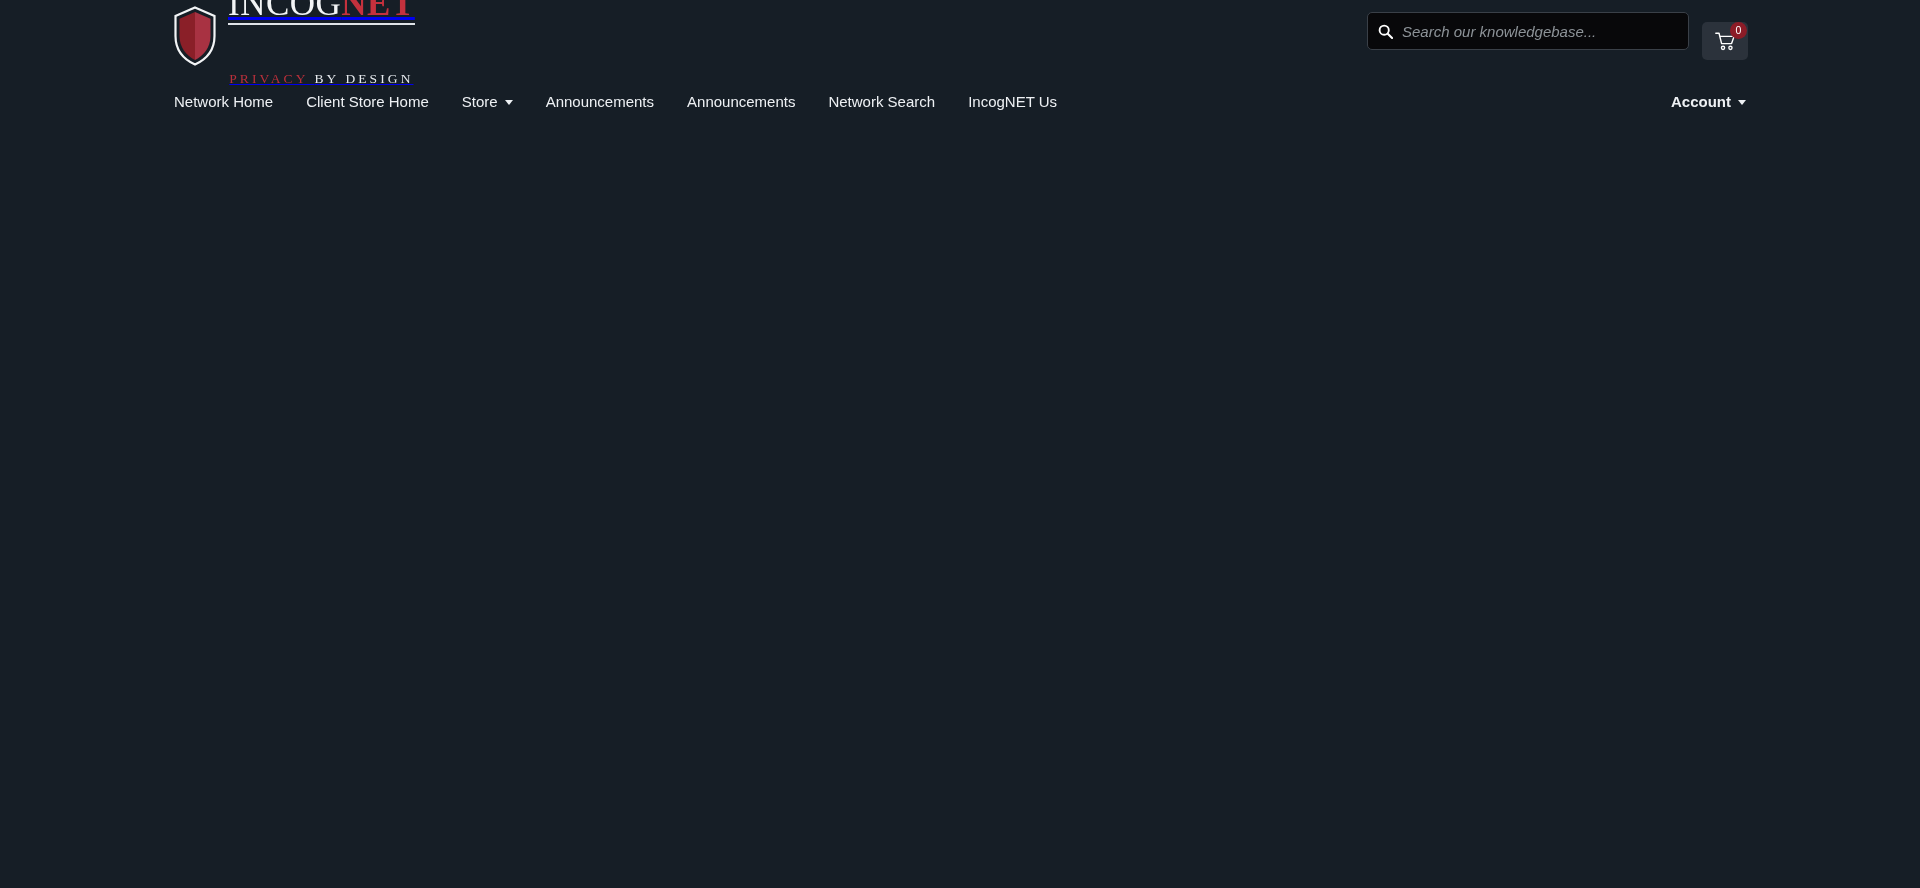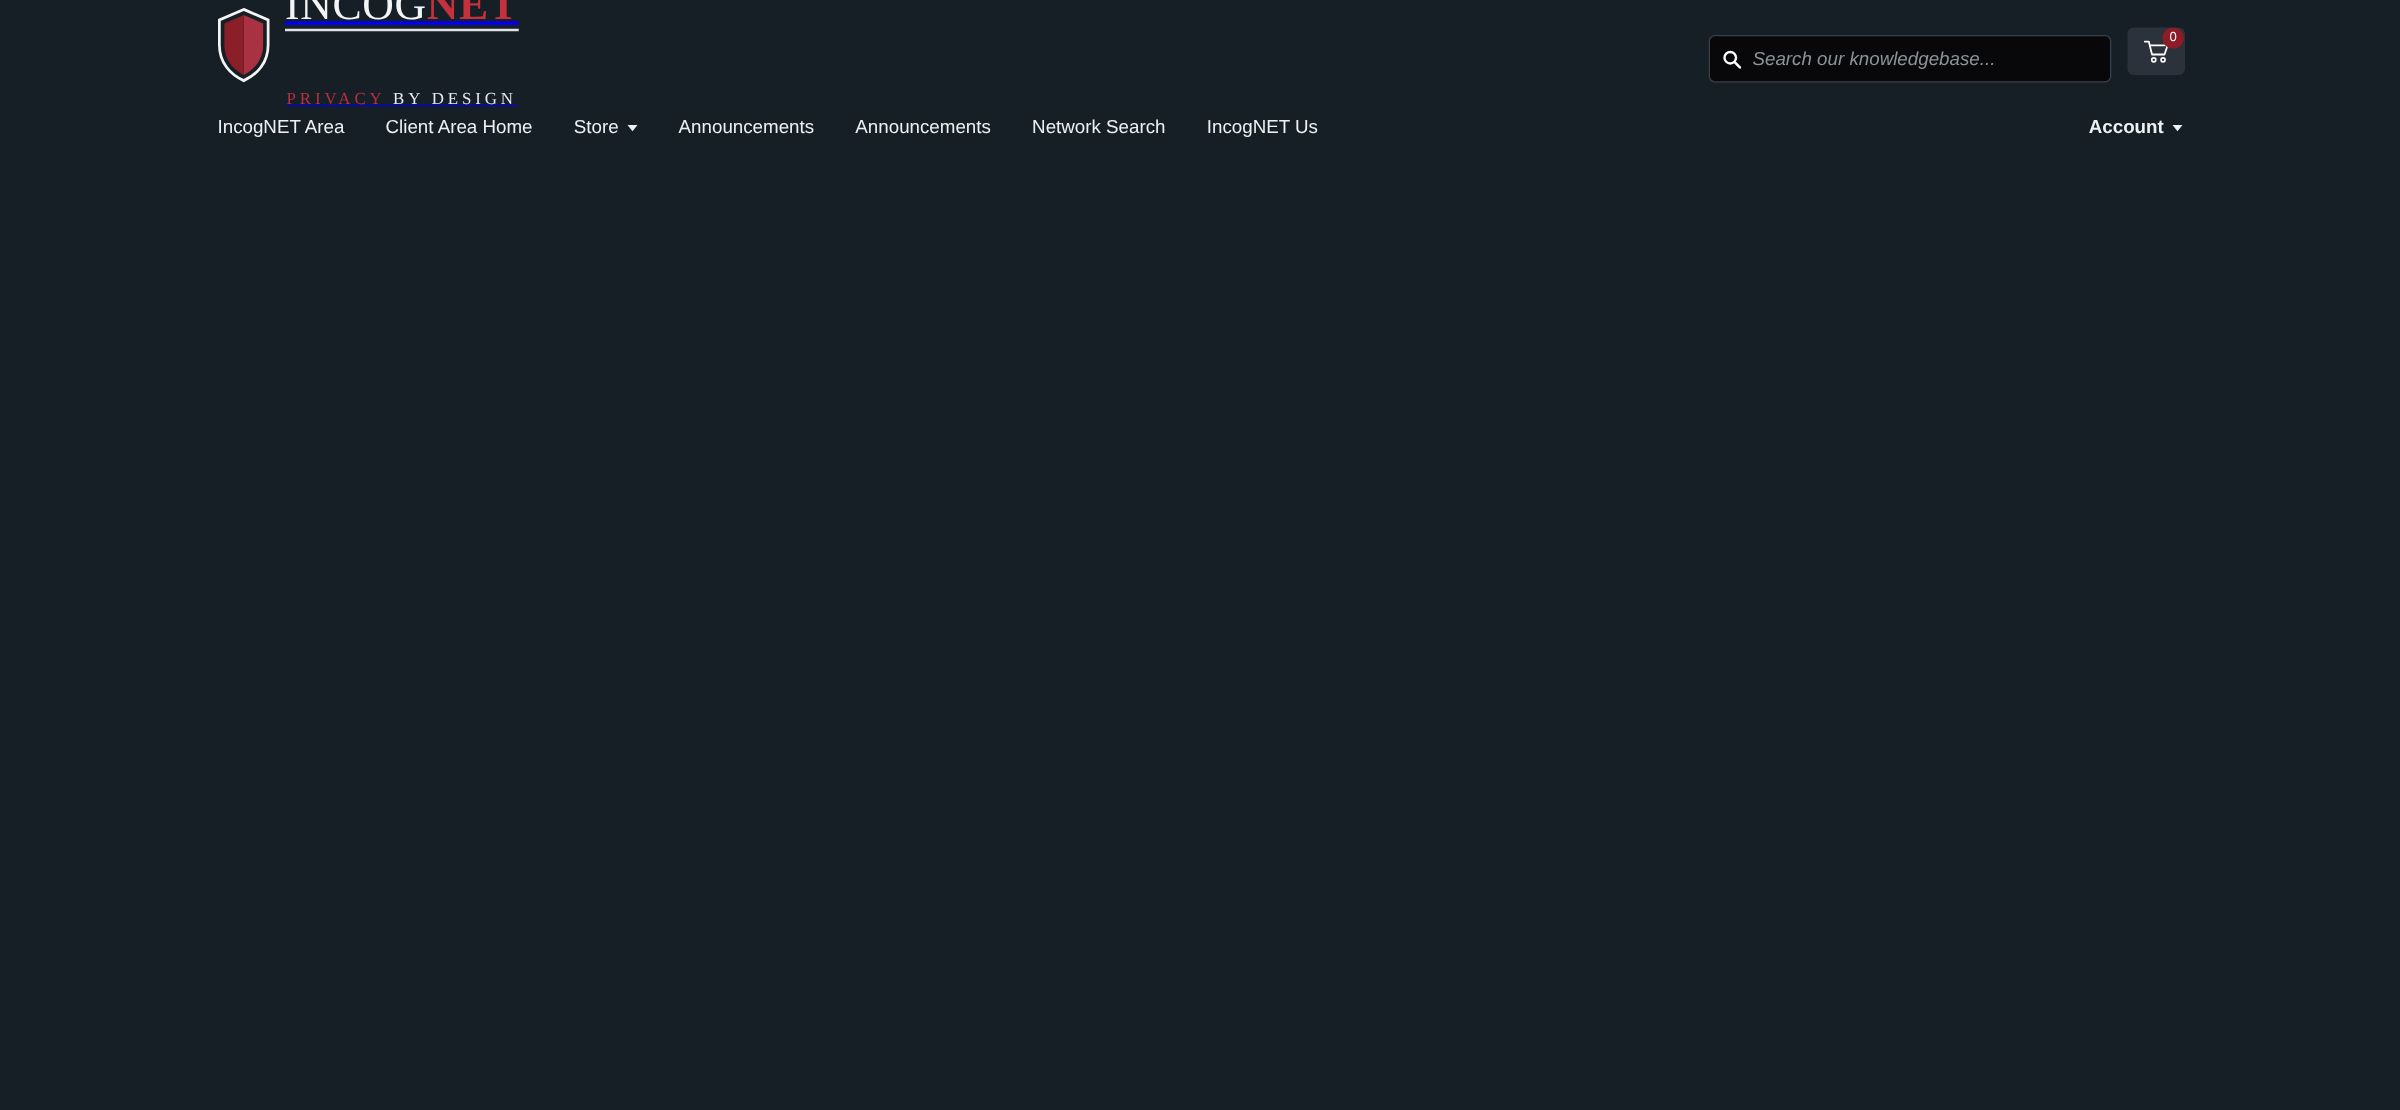--- a/index.html
+++ b/index.html
@@ -79,21 +79,21 @@
     text-align: center;
     margin-top: 44px;
   }
   .logo-tagline .t-red { color: #b9303b; }
   .logo-tagline .t-light { color: #e6eaee; }
 
   
   .search-wrap {
     position: absolute;
     left: 1367px;
-    top: 28px;
+    top: 12px;
     width: 322px;
     height: 38px;
     background: #08080a;
     border: 1px solid #3a4048;
     border-radius: 5px;
     display: flex;
     align-items: center;
   }
 
   .search-icon {
@@ -256,24 +256,24 @@
         <circle cx="8.4" cy="16.7" r="1.7" stroke="currentColor" stroke-width="1.4"></circle>
         <circle cx="16.2" cy="16.7" r="1.7" stroke="currentColor" stroke-width="1.4"></circle>
       </svg>
       <span class="cart-badge">0</span>
     </button>
   </div>
 
   <nav class="navbar">
     <div class="nav-left">
       <a class="nav-item" href="#">
-          <span>IncogNET Area</span>
-        </a>
-      <a class="nav-item" href="#">
-          <span>Client Area Home</span>
+          <span>Network Home</span>
+        </a>
+      <a class="nav-item" href="#">
+          <span>Client Store Home</span>
         </a>
       <a class="nav-item" href="#">
           <span>Store</span>
           <span class="caret"></span>
         </a>
       <a class="nav-item" href="#">
           <span>Announcements</span>
         </a>
       <a class="nav-item" href="#">
           <span>Announcements</span>

